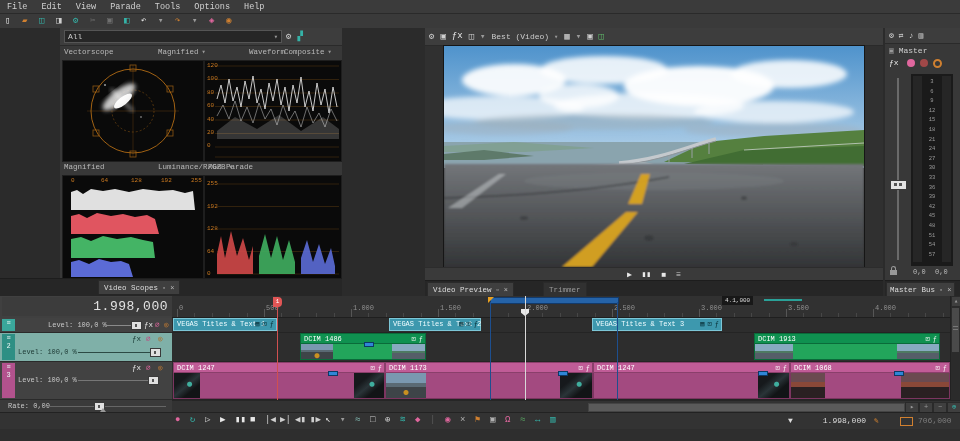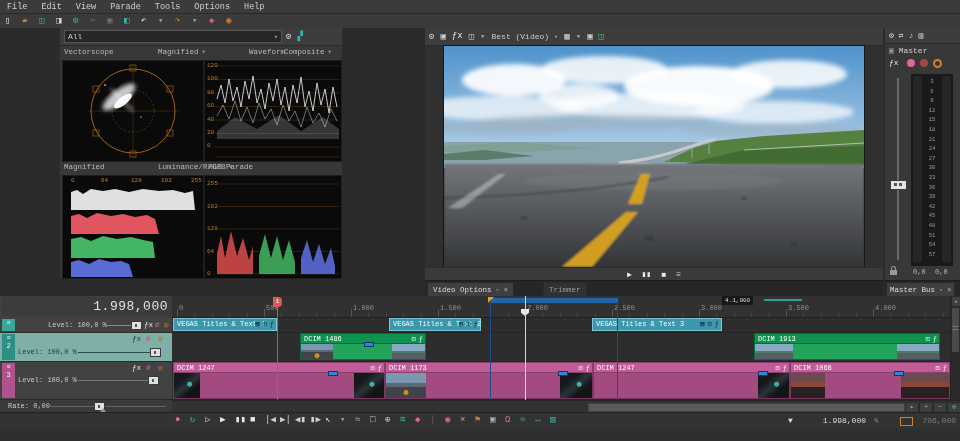--- a/index.html
+++ b/index.html
@@ -250,20 +250,27 @@
         <div class="abs scalelbl" style="left:0;top:0;width:14px;height:102px;">
             <span style="position: absolute; top: 5px;">255</span>
             <span style="position: absolute; top: 27.5px;">192</span>
             <span style="position: absolute; top: 50px;">128</span>
             <span style="position: absolute; top: 72.5px;">64</span>
             <span style="position: absolute; top: 95px;">0</span>
           </div>
       </div>
     </div>
 
+    <div class="tabbar" style="left:0;top:250px;width:342px;height:17px;">
+      <div class="tab" style="left:98px;">
+        <span>Video Scopes</span>
+        <span class="winic">▫</span>
+        <span class="winic">×</span>
+      </div>
+    </div>
 
     <div class="panel" style="left:425px;top:0;width:458px;height:252px;background:#303030;">
       <div class="ptoolbar">
         <span style="display:flex;gap:6px;">
             <span style="color: rgb(207, 207, 207);">⚙</span>
             <span style="color: rgb(207, 207, 207);">▣</span>
             <span style="color: rgb(232, 232, 232);">ƒx</span>
             <span style="color: rgb(207, 207, 207);">◫</span>
             <span style="color: rgb(153, 153, 153);">▾</span>
           </span>
@@ -345,21 +352,21 @@
       <div class="abs" style="left:0;top:239px;width:458px;height:13px;background:#3a3a3a;border-top:1px solid #2c2c2c;display:flex;justify-content:center;gap:10px;font-size:8px;line-height:13px;">
           <span style="color: rgb(232, 232, 232);">▶</span>
           <span style="color: rgb(232, 232, 232);">▮▮</span>
           <span style="color: rgb(232, 232, 232);">■</span>
           <span style="color: rgb(207, 207, 207);">≡</span>
         </div>
     </div>
 
     <div class="tabbar" style="left:425px;top:252px;width:458px;height:16px;">
       <div class="tab" style="left:2px;">
-        <span>Video Options</span>
+        <span>Video Preview</span>
         <span class="winic">▫</span>
         <span class="winic">×</span>
       </div>
       <div class="tab inact" style="left:118px;">
         <span>Trimmer</span>
       </div>
     </div>
 
     <div class="panel" style="left:885px;top:0;width:75px;height:252px;">
       <div class="ptoolbar" style="height:15px;gap:5px;font-size:8px;">
@@ -639,17 +646,17 @@
           <span class="tr" style="color: rgb(176, 176, 176); position: absolute; left: 315px;">▣</span>
           <span class="tr" style="color: rgb(224, 103, 158); position: absolute; left: 330px;">Ω</span>
           <span class="tr" style="color: rgb(95, 184, 106); position: absolute; left: 345px;">≈</span>
           <span class="tr" style="color: rgb(53, 179, 168); position: absolute; left: 360px;">↔</span>
           <span class="tr" style="color: rgb(53, 179, 168); position: absolute; left: 375px;">▥</span>
         </div>
       <span class="abs" style="left:788px;top:3px;font-size:8px;color:#ddd;">▼</span>
       <span class="abs" style="left:802px;top:3px;width:64px;text-align:right;font-size:8px;color:#ddd;">1.998,000</span>
       <span class="abs" style="left:874px;top:3px;font-size:8px;color:#d08030;">✎</span>
       <span class="loopic" style="left:900px;top:4px;"></span>
-      <span class="abs" style="left:918px;top:3px;width:38px;text-align:right;font-size:8px;color:#7d7d7d;">706,000</span>
+      <span class="abs" style="left:918px;top:3px;width:38px;text-align:left;font-size:8px;color:#7d7d7d;">706,000</span>
     </div>
   </div>
 
 </div>
 
 </body></html>

